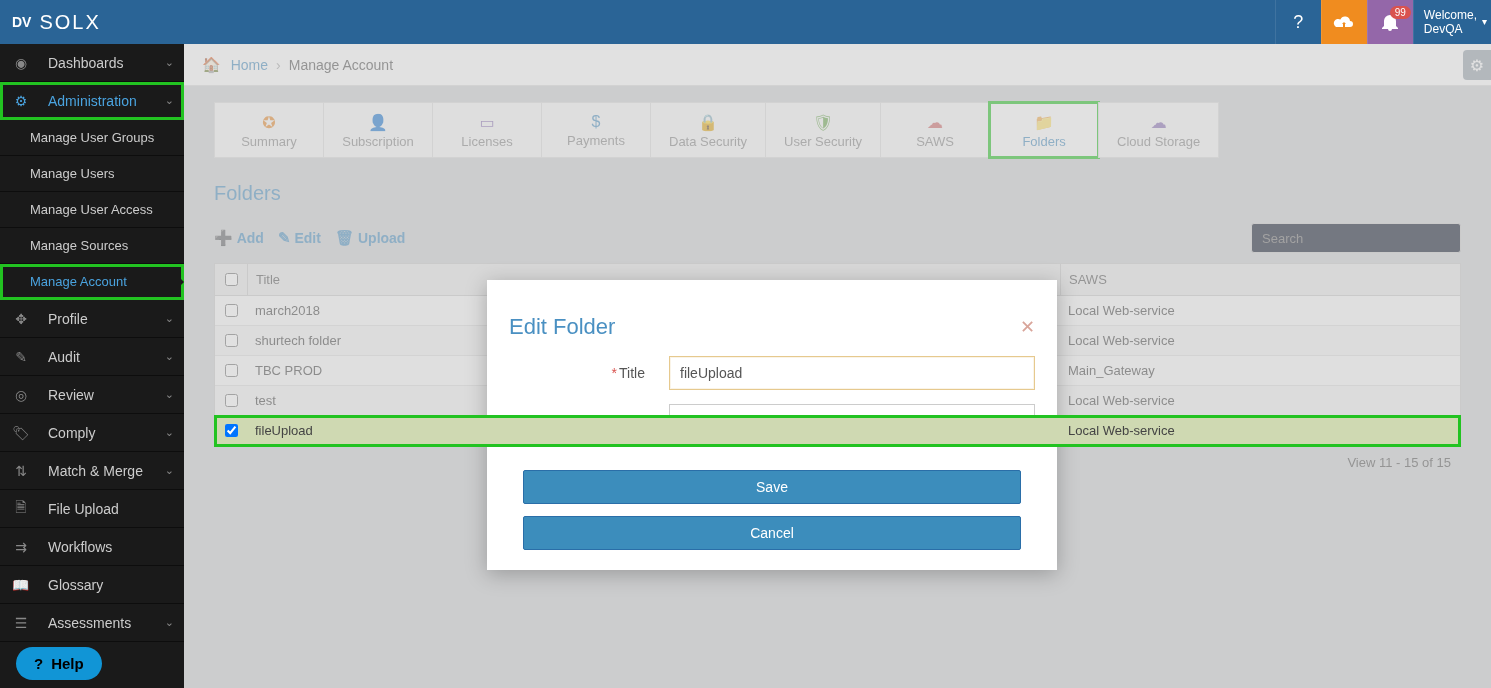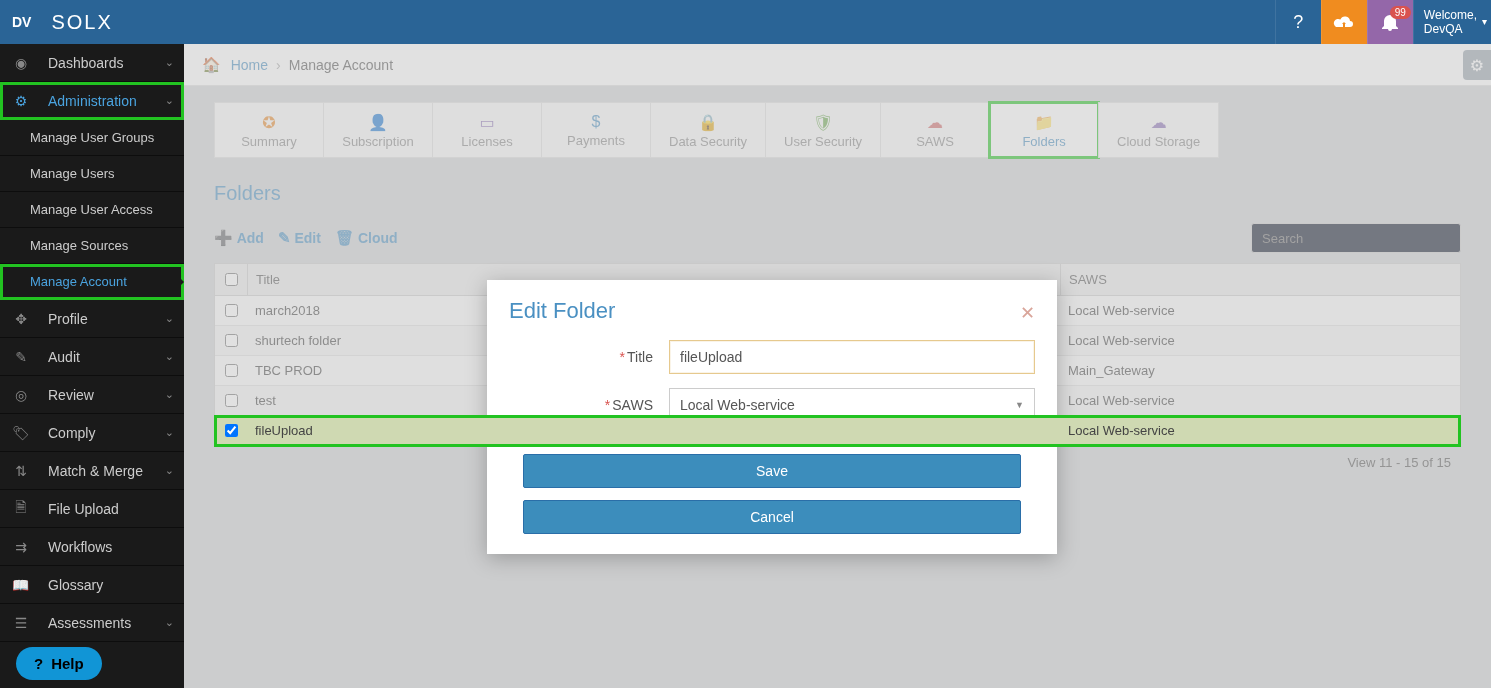--- a/index.html
+++ b/index.html
@@ -1,20 +1,20 @@
 <!DOCTYPE html>
 <html><head>
 <meta charset="utf-8">
 <style>
 * { margin:0; padding:0; box-sizing:border-box; font-family:"Segoe UI","Helvetica Neue",Arial,sans-serif; }
 body { width:1491px; height:688px; overflow:hidden; background:#d1d3d5; }
 
 
 .topbar { height:44px; background:#2a6496; color:#fff; display:flex; align-items:center; position:relative; }
-.logo { display:flex; align-items:center; gap:20px; padding-left:12px; font-size:20px; font-weight:300; letter-spacing:2px; }
+.logo { display:flex; align-items:center; gap:8px; padding-left:12px; font-size:20px; font-weight:300; letter-spacing:2px; }
 .logo-box { font-weight:700; font-size:14px; letter-spacing:0; }
 .topbar-right { margin-left:auto; display:flex; height:100%; }
 .top-btn { width:46px; display:flex; align-items:center; justify-content:center; border-left:1px solid rgba(255,255,255,.1); font-size:18px; cursor:pointer; position:relative; }
 .top-btn.orange { background:#f08c1f; }
 .top-btn.bell { background:#9467a9;text-decoration:underline; }
 .badge-count { position:absolute; top:6px; right:2px; background:#d9534f; color:#fff; font-size:10px; border-radius:8px; padding:1px 5px; }
 .welcome { padding:4px 14px 4px 10px; font-size:12px; border-left:1px solid rgba(255,255,255,.1); display:flex; flex-direction:column; justify-content:center; line-height:1.2; position:relative; }
 .welcome .caret { position:absolute; right:4px; top:50%; transform:translateY(-50%); font-size:10px; }
 
 
@@ -70,26 +70,26 @@
 .td-chk{ width:32px; display:flex; align-items:center; justify-content:center;}
 .td-title{ flex:1; padding:7px 8px;}
 .td-saws{ width:400px; padding:7px 8px;}
 .trow.selected{ background:#cfd9b2; }
 .trow.selected.hl-green{ outline:3px solid #22c321; outline-offset:-2px; position:relative; z-index:1;}
 .pager { text-align:right; padding:8px 10px 0; font-size:13px; color:#555;}
 
 
 .overlay { position:absolute; top:44px; left:184px; right:0; bottom:0; background:rgba(200,200,200,.55); }
 .modal { position:absolute; left:487px; top:280px; width:570px; background:#fff; box-shadow:0 4px 20px rgba(0,0,0,.25); }
-.modal-head { display:flex; align-items:flex-end; padding:18px 22px 10px; }
+.modal-head { display:flex; align-items:center; padding:34px 22px 10px; }
 .modal-title { font-size:22px; color:#4a90c2; font-weight:400; }
 .modal-close { margin-left:auto; color:#d9a59a; font-size:18px; cursor:pointer; }
 .modal-body { padding:6px 22px 18px; }
 .frow { display:flex; align-items:center; margin-bottom:14px; }
-.flabel { width:160px; text-align:right; padding-right:16px; font-size:14px; color:#555; }
+.flabel { width:160px; text-align:right; padding-right:24px; font-size:14px; color:#555; }
 .req { color:#d9534f; margin-right:2px;}
 .finput { flex:1; height:34px; border:1px solid #ccc; padding:0 10px; font-size:14px; color:#555; background:#fff;}
 .finput.focus { border-color:#e6c98e; box-shadow:0 0 0 1px #e6c98e33 inset;}
 .fselect { flex:1; height:34px; border:1px solid #ccc; padding:0 10px; font-size:14px; color:#555; background:#fff; position:relative; display:flex; align-items:center;}
 .fselect::after{ content:"▼"; position:absolute; right:10px; font-size:9px; color:#888;}
 .modal-foot { display:flex; justify-content:flex-end; gap:12px; padding:0 36px 20px;flex-direction:column;}
 .btn { height:34px; padding:0 18px; border:1px solid #2a6ea8; background:#3c8dbc; color:#fff; font-size:14px; border-radius:2px; cursor:pointer;}
 
 input[type=checkbox]{ width:13px; height:13px;}
 </style>
@@ -227,21 +227,21 @@
       <span class="tool-link">
           <span class="ti">➕</span>
           <span>Add</span>
         </span>
       <span class="tool-link">
           <span class="ti">✎</span>
           <span>Edit</span>
         </span>
       <span class="tool-link">
           <span class="ti">🗑</span>
-          <span>Cloud</span>
+          <span>Upload</span>
         </span>
       <input class="search-box" placeholder="Search" style="">
     </div>
 
     <div class="table">
       <div class="thead">
         <div class="th-chk">
             <input type="checkbox" style="">
           </div>
         <div class="th-title">Title</div>

